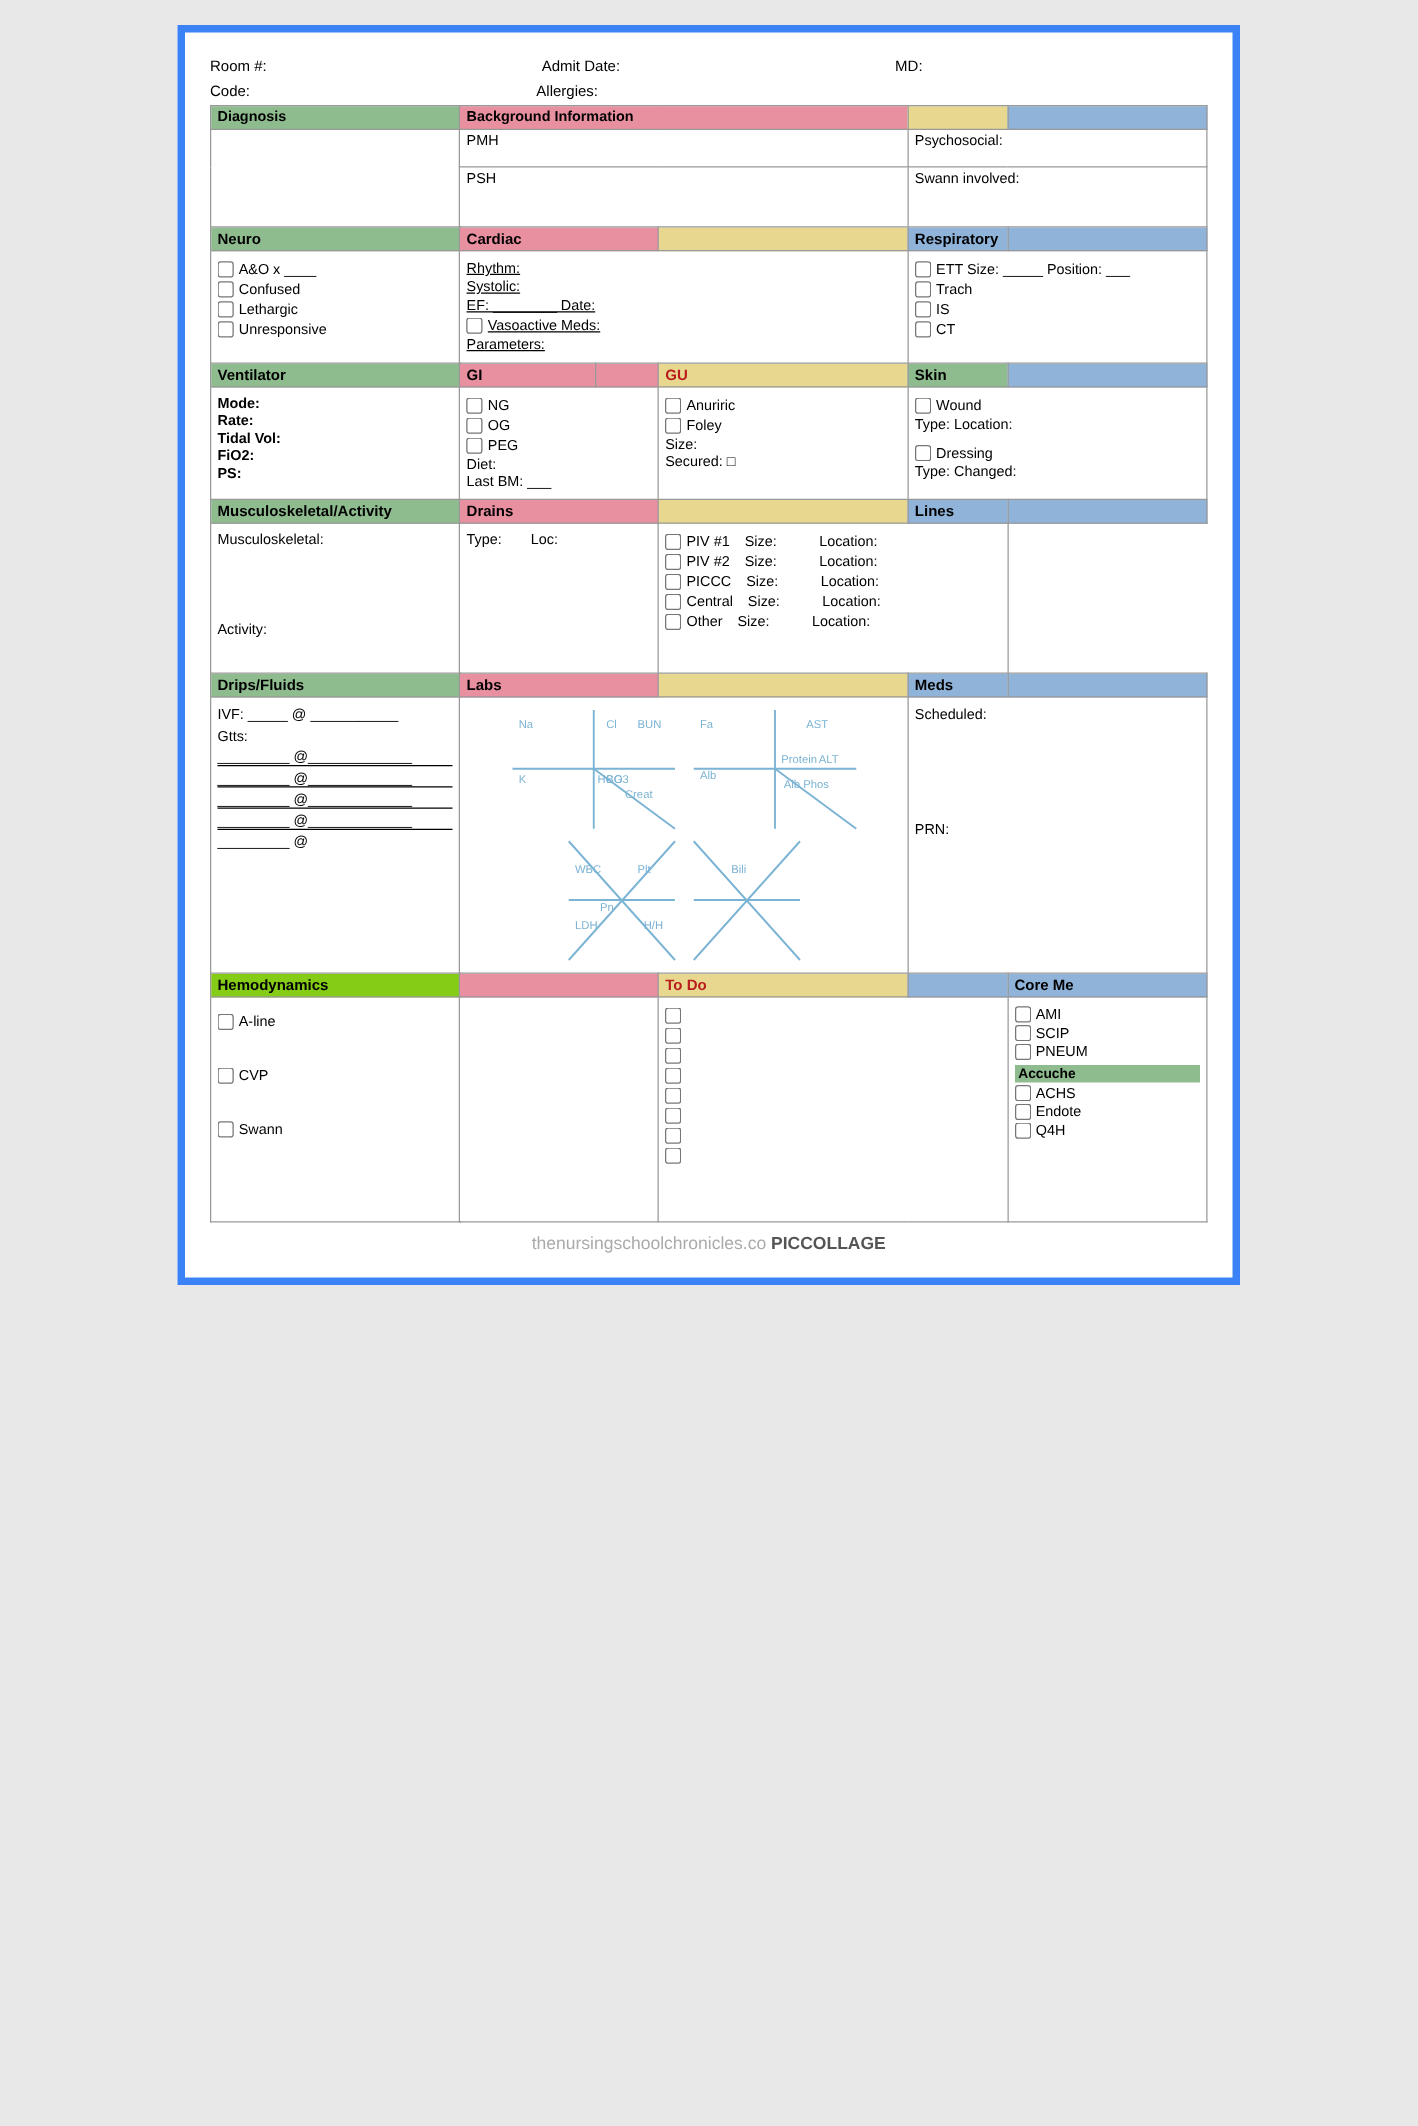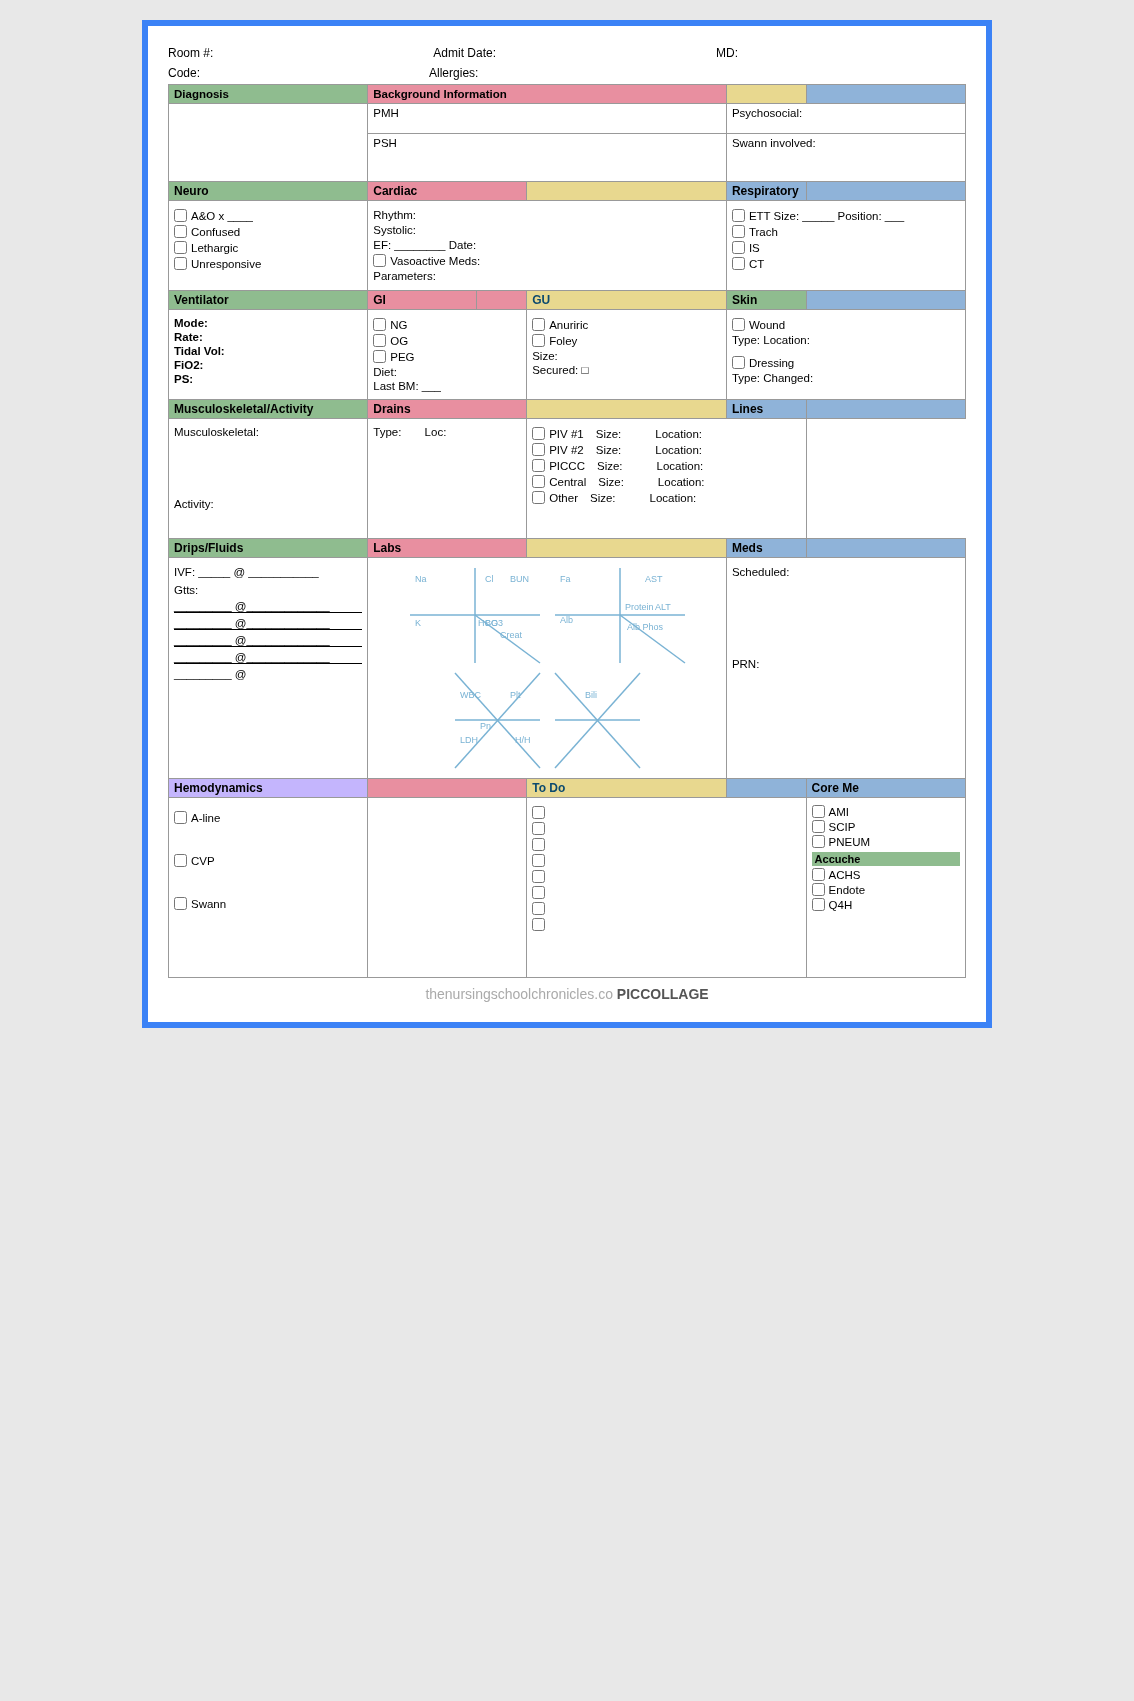--- a/index.html
+++ b/index.html
@@ -24,23 +24,23 @@
     }
     .top-info span {
       font-size: 12px;
     }
     .section-header {
       font-weight: bold;
       font-size: 13px;
       padding: 2px 6px;
     }
     .green-header { background: #8fbc8f; color: #000; }
-    .purple-header { background: #c4b5fd; color: #000; }
+    .purple-header { background: #84cc16; color: #000; }
     .pink-header { background: #e88fa0; color: #000; }
-    .yellow-header { background: #e8d88f; color: #0c4a6e; }
+    .yellow-header { background: #e8d88f; color: #b91c1c; }
     .blue-header { background: #8fb3d9; color: #000; }
 
     
     .main-table {
       width: 100%;
       border-collapse: collapse;
     }
     .main-table td, .main-table th {
       border: 1px solid #999;
       vertical-align: top;
@@ -140,21 +140,21 @@
         </div>
         <div class="checkbox-item">
           <input type="checkbox" style="">
           <span>Lethargic</span>
         </div>
         <div class="checkbox-item">
           <input type="checkbox" style="">
           <span>Unresponsive</span>
         </div>
       </td>
-      <td colspan="3" rowspan="5" style="vertical-align:top; padding:5px;">
+      <td colspan="3" rowspan="5" style="vertical-align:top; padding:5px;text-decoration:underline;">
         <div style="margin:3px 0;">
           <span>Rhythm:</span>
         </div>
         <div style="margin:3px 0;">
           <span>Systolic:</span>
         </div>
         <div style="margin:3px 0;">
           <span>EF: ________ Date:</span>
         </div>
         <div class="checkbox-item" style="margin:3px 0;">

